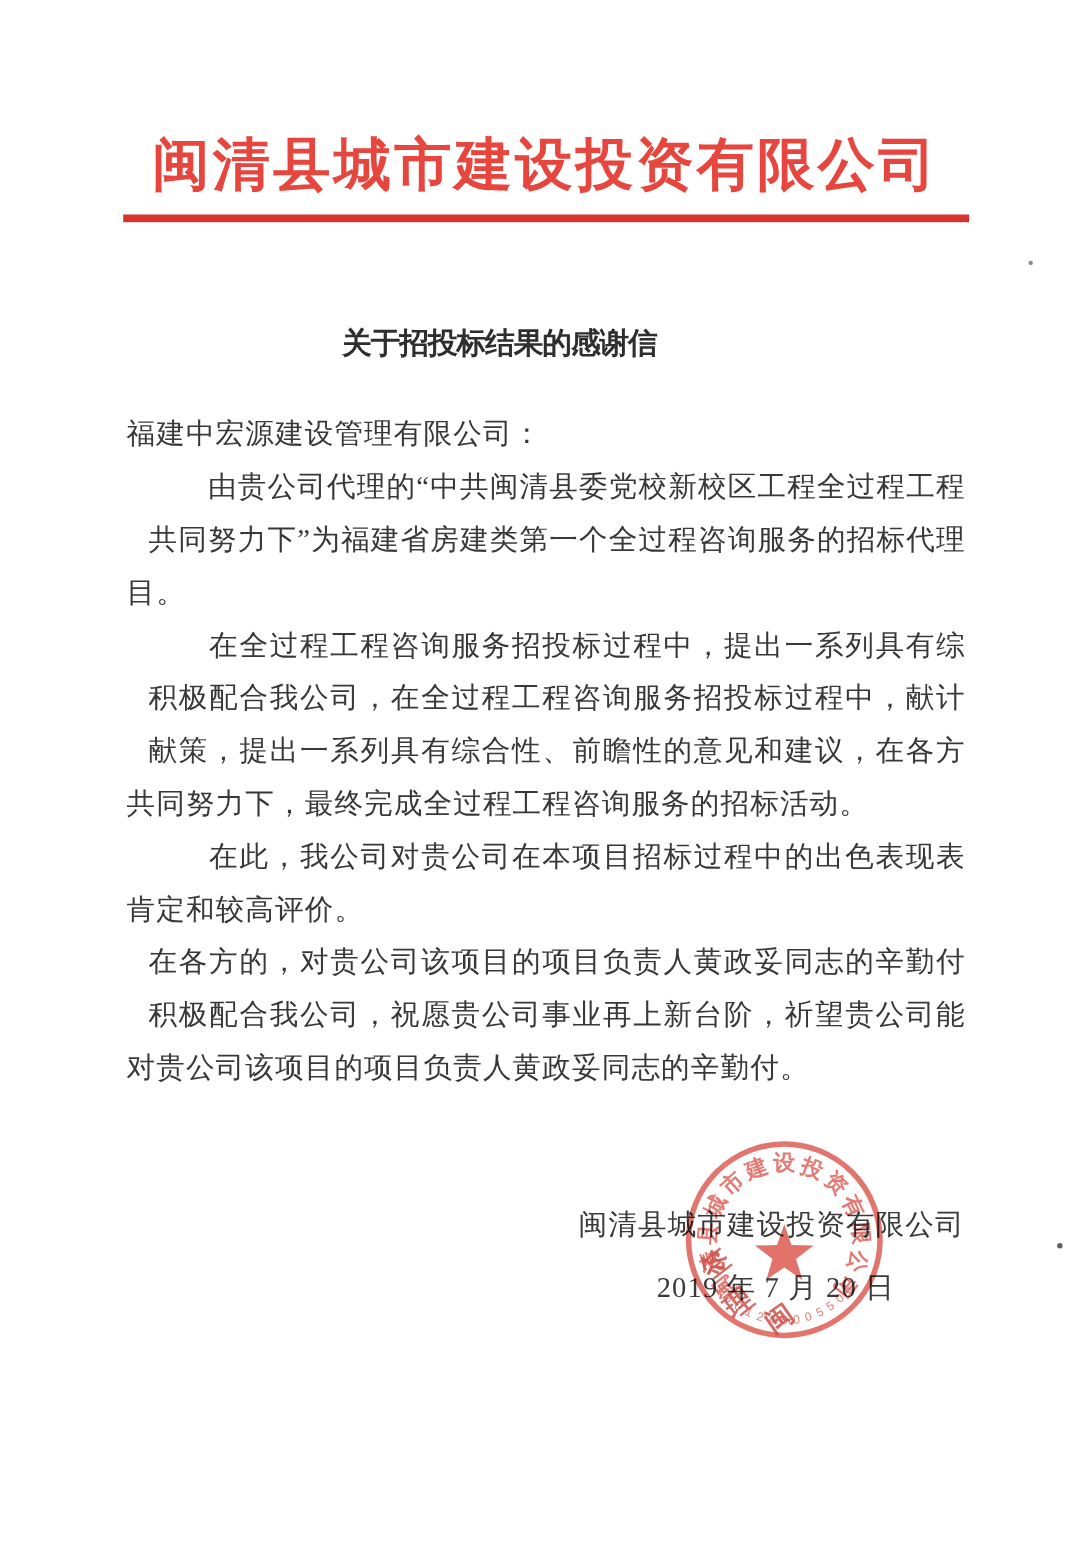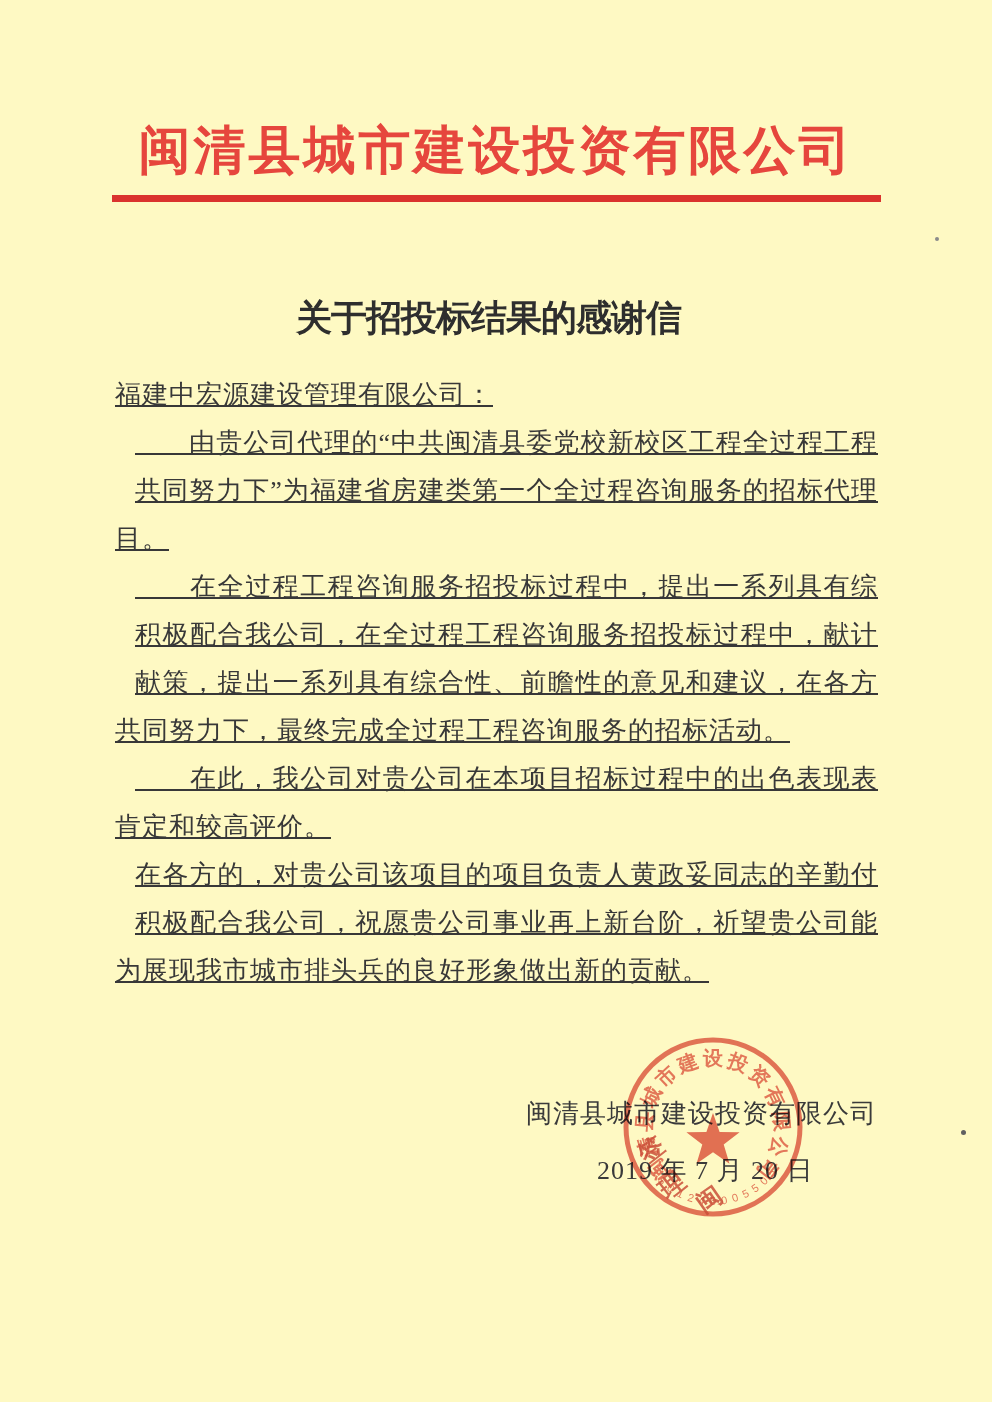--- a/index.html
+++ b/index.html
@@ -1,47 +1,46 @@
 <!DOCTYPE html>
 <html><head>
 <meta charset="utf-8">
 <style>
   html,body{margin:0;padding:0;background:#e9e9e9;}
   .page{
-    position:relative;width:992px;height:1402px;background:#fef9c3;
+    position:relative;width:992px;height:1402px;background:#ffffff;
     margin:0 auto;overflow:hidden;
     font-family:"Liberation Serif","DejaVu Serif",serif;
     color:#3b3b3b;
   }
   
   .letterhead{
     position:absolute;left:0;top:120px;width:992px;
     text-align:center;font-weight:bold;font-size:52px;line-height:62px;
     letter-spacing:3px;color:#e6463d;
   }
   .red-rule{
     position:absolute;left:112px;top:195px;width:769px;height:7px;
     background:#da332e;
   }
   
   .doc-title{
-    position:absolute;left:296px;top:294px;width:380px;
+    position:absolute;left:311px;top:294px;width:380px;
     font-family:Liberation Serif, serif;
-    font-weight:bold;font-size:36px;letter-spacing:-1px;color:#2e2e2e;
+    font-weight:bold;font-size:27px;letter-spacing:-1px;color:#2e2e2e;
     white-space:nowrap;
   }
   
   .body-block{
     position:absolute;left:115px;top:371px;width:763px;
     font-size:26px;letter-spacing:1px;color:#383838;
   }
   .body-block .line{
     height:48px;line-height:48px;white-space:nowrap;
     text-align:left;
-    text-decoration:underline;
   }
   .body-block .line.fill{
     white-space:normal;text-align:justify;text-align-last:justify;
     overflow:hidden;
     margin-left:20px;
   }
   
   .signature{
     position:absolute;right:115px;top:1096px;
     font-size:26px;letter-spacing:1px;color:#3a3a3a;white-space:nowrap;
@@ -78,21 +77,21 @@
       <div class="line fill">共同努力下”为福建省房建类第一个全过程咨询服务的招标代理项</div>
       <div class="line">目。</div>
       <div class="line fill">　　在全过程工程咨询服务招投标过程中，提出一系列具有综合性</div>
       <div class="line fill">积极配合我公司，在全过程工程咨询服务招投标过程中，献计</div>
       <div class="line fill">献策，提出一系列具有综合性、前瞻性的意见和建议，在各方的</div>
       <div class="line">共同努力下，最终完成全过程工程咨询服务的招标活动。</div>
       <div class="line fill">　　在此，我公司对贵公司在本项目招标过程中的出色表现表示</div>
       <div class="line">肯定和较高评价。</div>
       <div class="line fill">在各方的，对贵公司该项目的项目负责人黄政妥同志的辛勤付</div>
       <div class="line fill">积极配合我公司，祝愿贵公司事业再上新台阶，祈望贵公司能</div>
-      <div class="line">为展现我市城市排头兵的良好形象做出新的贡献。</div>
+      <div class="line">对贵公司该项目的项目负责人黄政妥同志的辛勤付。</div>
     </div>
 
   <div class="signature">闽清县城市建设投资有限公司</div>
 
   <div class="doc-date">2019 年 7 月 20 日</div>
 
   <div class="seal">
     <svg viewBox="0 0 200 200">
         <circle cx="100" cy="100" r="87" fill="none" stroke="#dd5a52" stroke-width="5" opacity="0.9"></circle>
         <polygon points="100.0,86.0 106.6,104.9 126.6,105.3 110.7,117.5 116.5,136.7 100.0,125.2 83.5,136.7 89.3,117.5 73.4,105.3 93.4,104.9" fill="#dd5a52" opacity="0.93"></polygon>

